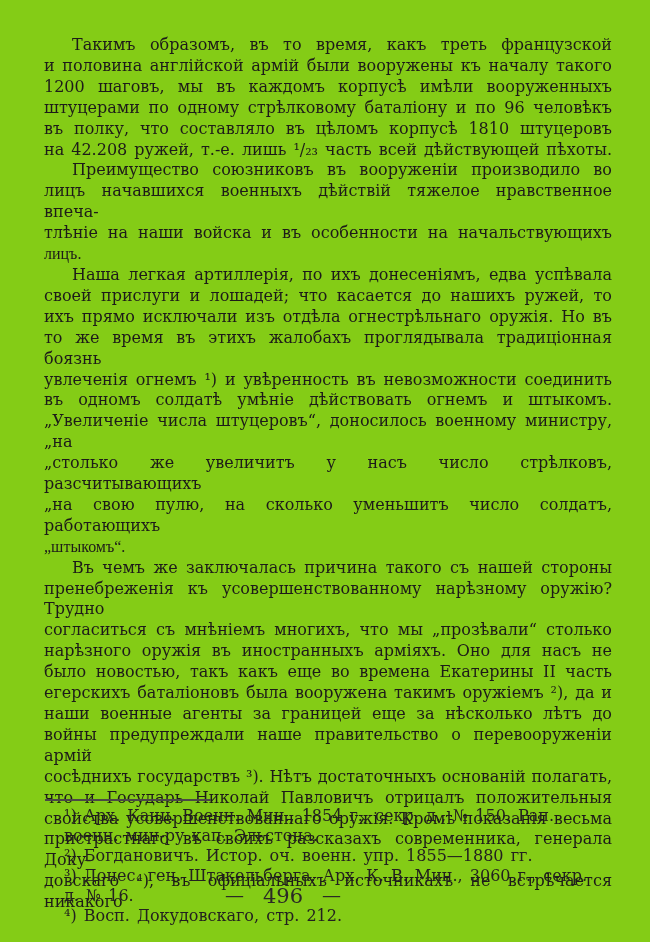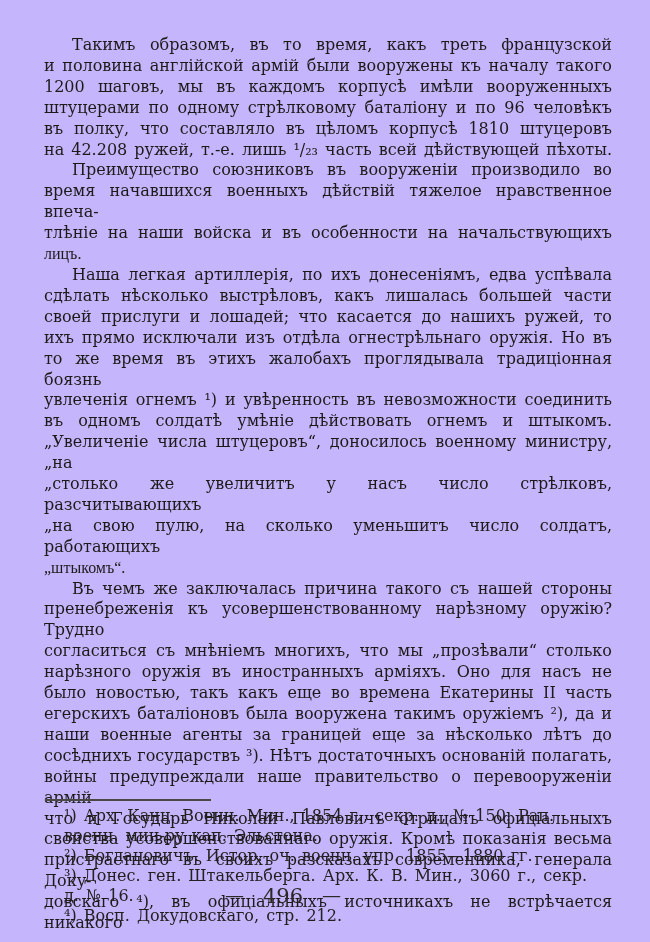--- a/index.html
+++ b/index.html
@@ -9,21 +9,21 @@
   body {
     width: 650px;
     height: 942px;
     background: #ffffff;
     overflow: hidden;
   }
   .page {
     position: relative;
     width: 650px;
     height: 942px;
-    background: #c4b5fd;
+    background: #84cc16;
     font-family: "DejaVu Serif", "Liberation Serif", serif;
     color: #1d1b19;
   }
   .body-text {
     position: absolute;
     left: 44px;
     top: 35px;
     width: 568px;
     font-size: 16px;
     line-height: 20.9px;
@@ -87,48 +87,47 @@
       <div class="paragraph">
         <div class="line first">Такимъ образомъ, въ то время, какъ треть французской</div>
         <div class="line">и половина англійской армій были вооружены къ началу такого</div>
         <div class="line">1200 шаговъ, мы въ каждомъ корпусѣ имѣли вооруженныхъ</div>
         <div class="line">штуцерами по одному стрѣлковому баталіону и по 96 человѣкъ</div>
         <div class="line">въ полку, что составляло въ цѣломъ корпусѣ 1810 штуцеровъ</div>
         <div class="line">на 42.208 ружей, т.-е. лишь ¹/₂₃ часть всей дѣйствующей пѣхоты.</div>
       </div>
       <div class="paragraph">
         <div class="line first">Преимущество союзниковъ въ вооруженіи производило во</div>
-        <div class="line">время начавшихся военныхъ дѣйствій тяжелое нравственное впеча-</div>
+        <div class="line">лицъ начавшихся военныхъ дѣйствій тяжелое нравственное впеча-</div>
         <div class="line">тлѣніе на наши войска и въ особенности на начальствующихъ</div>
         <div class="line last">лицъ.</div>
       </div>
       <div class="paragraph">
         <div class="line first">Наша легкая артиллерія, по ихъ донесеніямъ, едва успѣвала</div>
-        <div class="line">сдѣлать нѣсколько выстрѣловъ, какъ лишалась большей части</div>
         <div class="line">своей прислуги и лошадей; что касается до нашихъ ружей, то</div>
         <div class="line">ихъ прямо исключали изъ отдѣла огнестрѣльнаго оружія. Но въ</div>
         <div class="line">то же время въ этихъ жалобахъ проглядывала традиціонная боязнь</div>
         <div class="line">увлеченія огнемъ ¹) и увѣренность въ невозможности соединить</div>
         <div class="line">въ одномъ солдатѣ умѣніе дѣйствовать огнемъ и штыкомъ.</div>
         <div class="line">„Увеличеніе числа штуцеровъ“, доносилось военному министру, „на</div>
         <div class="line">„столько же увеличитъ у насъ число стрѣлковъ, разсчитывающихъ</div>
         <div class="line">„на свою пулю, на сколько уменьшитъ число солдатъ, работающихъ</div>
         <div class="line last">„штыкомъ“.</div>
       </div>
       <div class="paragraph">
         <div class="line first">Въ чемъ же заключалась причина такого съ нашей стороны</div>
         <div class="line">пренебреженія къ усовершенствованному нарѣзному оружію? Трудно</div>
         <div class="line">согласиться съ мнѣніемъ многихъ, что мы „прозѣвали“ столько</div>
         <div class="line">нарѣзного оружія въ иностранныхъ арміяхъ. Оно для насъ не</div>
         <div class="line">было новостью, такъ какъ еще во времена Екатерины II часть</div>
         <div class="line">егерскихъ баталіоновъ была вооружена такимъ оружіемъ ²), да и</div>
         <div class="line">наши военные агенты за границей еще за нѣсколько лѣтъ до</div>
+        <div class="line">войны предупреждали наше правительство о перевооруженіи армій</div>
         <div class="line">сосѣднихъ государствъ ³). Нѣтъ достаточныхъ основаній полагать,</div>
-        <div class="line">войны предупреждали наше правительство о перевооруженіи армій</div>
-        <div class="line">что и Государь Николай Павловичъ отрицалъ офиціальныхъ</div>
+        <div class="line">что и Государь Николай Павловичъ отрицалъ положительныя</div>
         <div class="line">свойства усовершенствованнаго оружія. Кромѣ показанія весьма</div>
         <div class="line">пристрастнаго въ своихъ разсказахъ современника, генерала Доку-</div>
         <div class="line">довскаго ⁴), въ офиціальныхъ источникахъ не встрѣчается никакого</div>
       </div>
     </div>
 
   <div class="footnote-rule"></div>
 
   <div class="footnotes">
       <div class="footnote">¹) Арх. Канц. Военн. Мин., 1854 г., секр. д., № 150. Рап. военн. мин-ру кап. Эльстона.</div>

